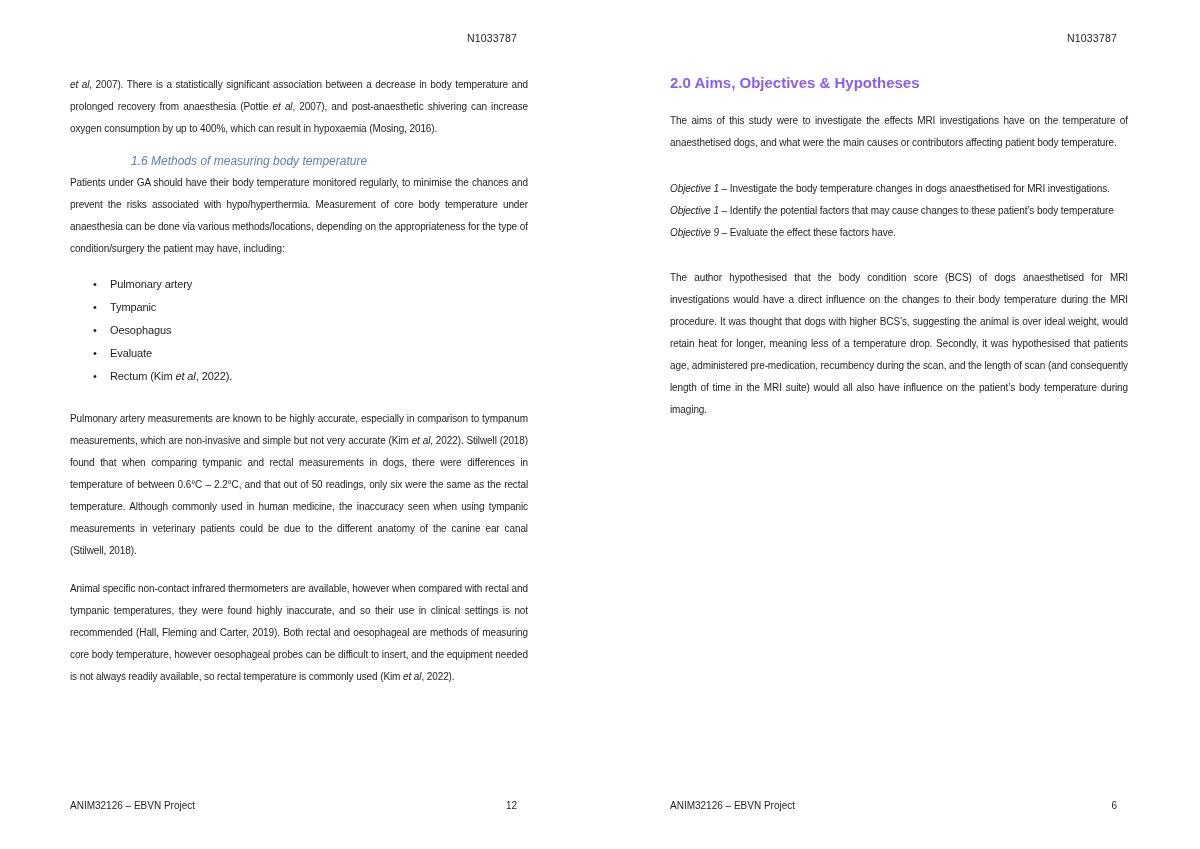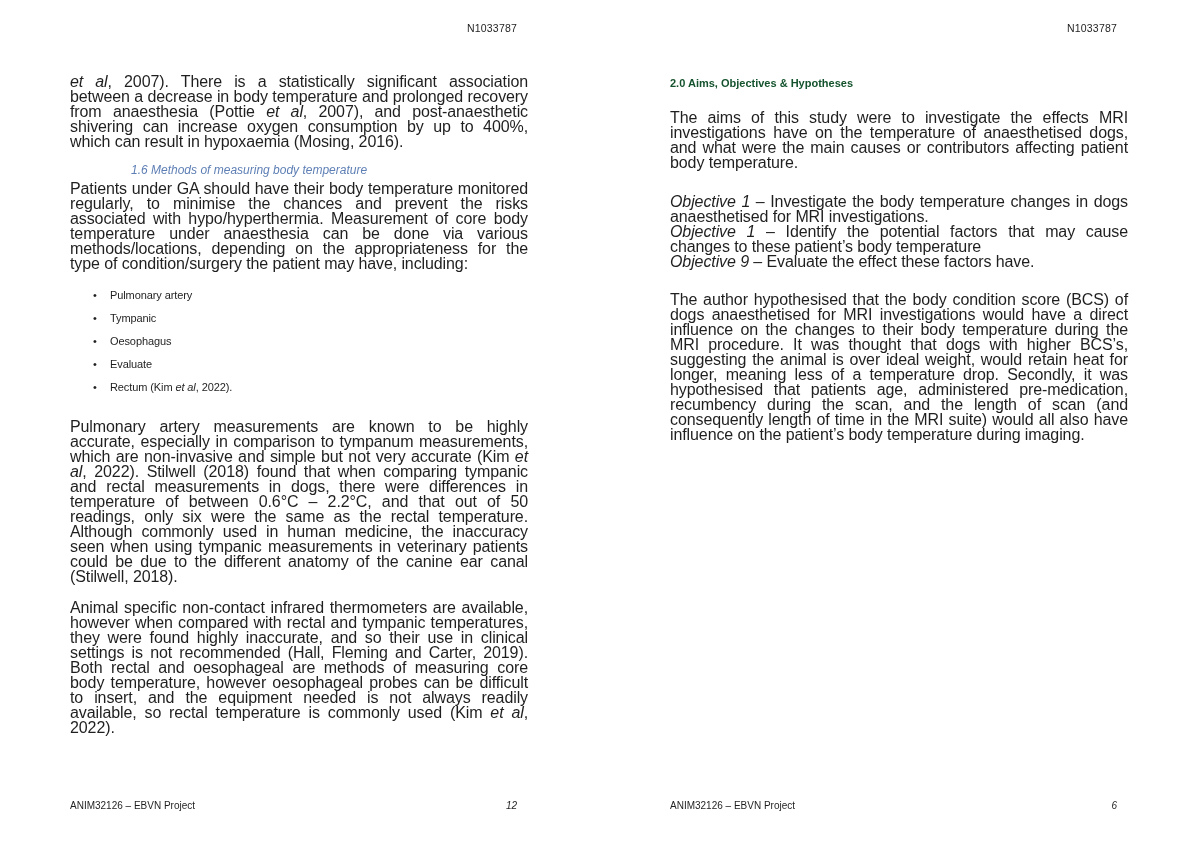--- a/index.html
+++ b/index.html
@@ -4,57 +4,57 @@
 <style>
   html,body{margin:0;padding:0;}
   body{
     width:1200px;height:849px;background:#ffffff;
     font-family:"Liberation Sans",sans-serif;color:#1f1f1f;
     overflow:hidden;
   }
   .spread{display:flex;width:1200px;height:849px;}
   .page{position:relative;width:600px;height:849px;background:#ffffff;}
   .page-header{
-    position:absolute;top:22px;left:70px;right:83px;
+    position:absolute;top:32px;left:70px;right:83px;
     text-align:right;font-size:10.5px;color:#1f1f1f;letter-spacing:0.2px;
   }
   .content{position:absolute;top:0;left:70px;right:72px;}
   .body-p{
-    margin:0;font-size:16px;line-height:15px;letter-spacing:-0.1px;
+    margin:0;font-size:10px;line-height:22px;letter-spacing:-0.1px;
     text-align:justify;color:#1f1f1f;
   }
   .it{font-style:italic;}
   .h-sub{
     margin:10px 0 0 61px;font-size:12px;line-height:22px;
     font-style:italic;color:#5E7FB5;font-weight:400;
   }
   .h-main{
-    margin:72px 0 0 0;font-size:11px;line-height:22px;
-    font-weight:bold;color:#14532d;letter-spacing:0;
+    margin:72px 0 0 0;font-size:15px;line-height:22px;
+    font-weight:bold;color:#8b5cf6;letter-spacing:0;
   }
   ul.blist{list-style:none;margin:13px 0 0 0;padding:0;}
   ul.blist li{
     position:relative;padding-left:40px;font-size:11px;line-height:23px;
     letter-spacing:-0.1px;
   }
   ul.blist .blt{position:absolute;left:23px;top:0;font-size:11px;}
   .mt-p1L{margin-top:74px;}
   .mt-p2L{}
   .mt-p3L{margin-top:20px;}
   .mt-p4L{margin-top:16px;}
   .mt-p1R{margin-top:16px;}
   .mt-objs{margin-top:24px;}
   .mt-p2R{margin-top:23px;}
   .obj-p{margin:0;}
   .page-footer{
     position:absolute;top:800px;left:70px;right:72px;
     display:flex;justify-content:space-between;align-items:baseline;
     font-size:10px;color:#1f1f1f;
   }
-  .page-footer .pagenum{padding-right:11px;font-style:italic;}
+  .page-footer .pagenum{padding-right:11px;}
 </style>
 </head>
 <body>
 
 <div class="spread">
 
   <div class="page">
     <div class="page-header"><span>N1033787</span></div>
 
     <div class="content">

